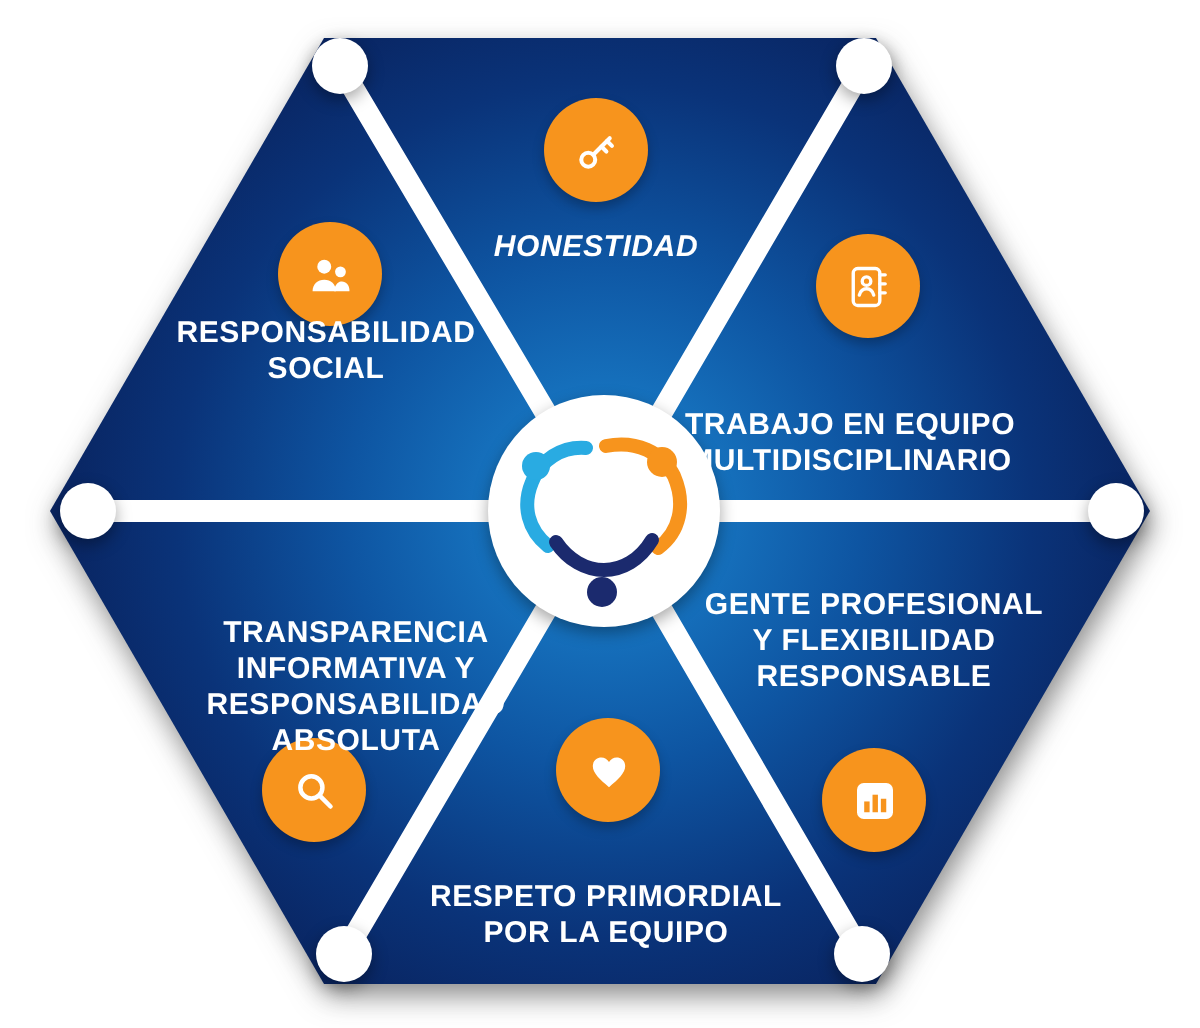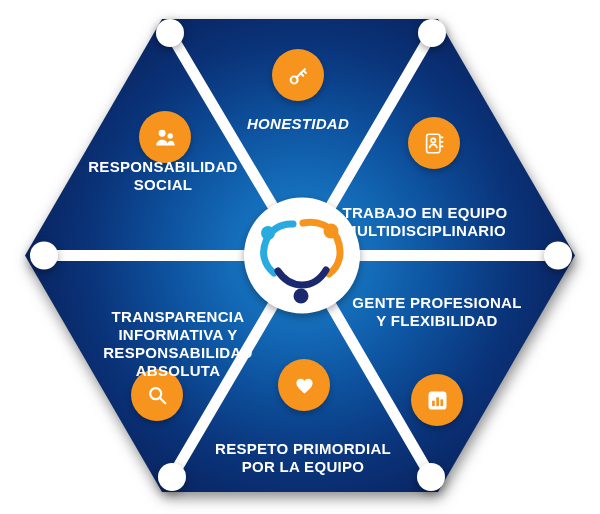--- a/index.html
+++ b/index.html
@@ -181,20 +181,21 @@
   </div>
 
   <div class="sector-label lbl-top-right">
     <span class="ln">TRABAJO EN EQUIPO</span>
     <span class="ln">MULTIDISCIPLINARIO</span>
   </div>
 
   <div class="sector-label lbl-bottom-right">
     <span class="ln">GENTE PROFESIONAL</span>
     <span class="ln">Y FLEXIBILIDAD</span>
+    <span class="ln">RESPONSABLE</span>
   </div>
 
   <div class="sector-label lbl-bottom">
     <span class="ln">RESPETO PRIMORDIAL</span>
     <span class="ln">POR LA EQUIPO</span>
   </div>
 
   <div class="sector-label lbl-bottom-left">
     <span class="ln">TRANSPARENCIA</span>
     <span class="ln">INFORMATIVA Y</span>

